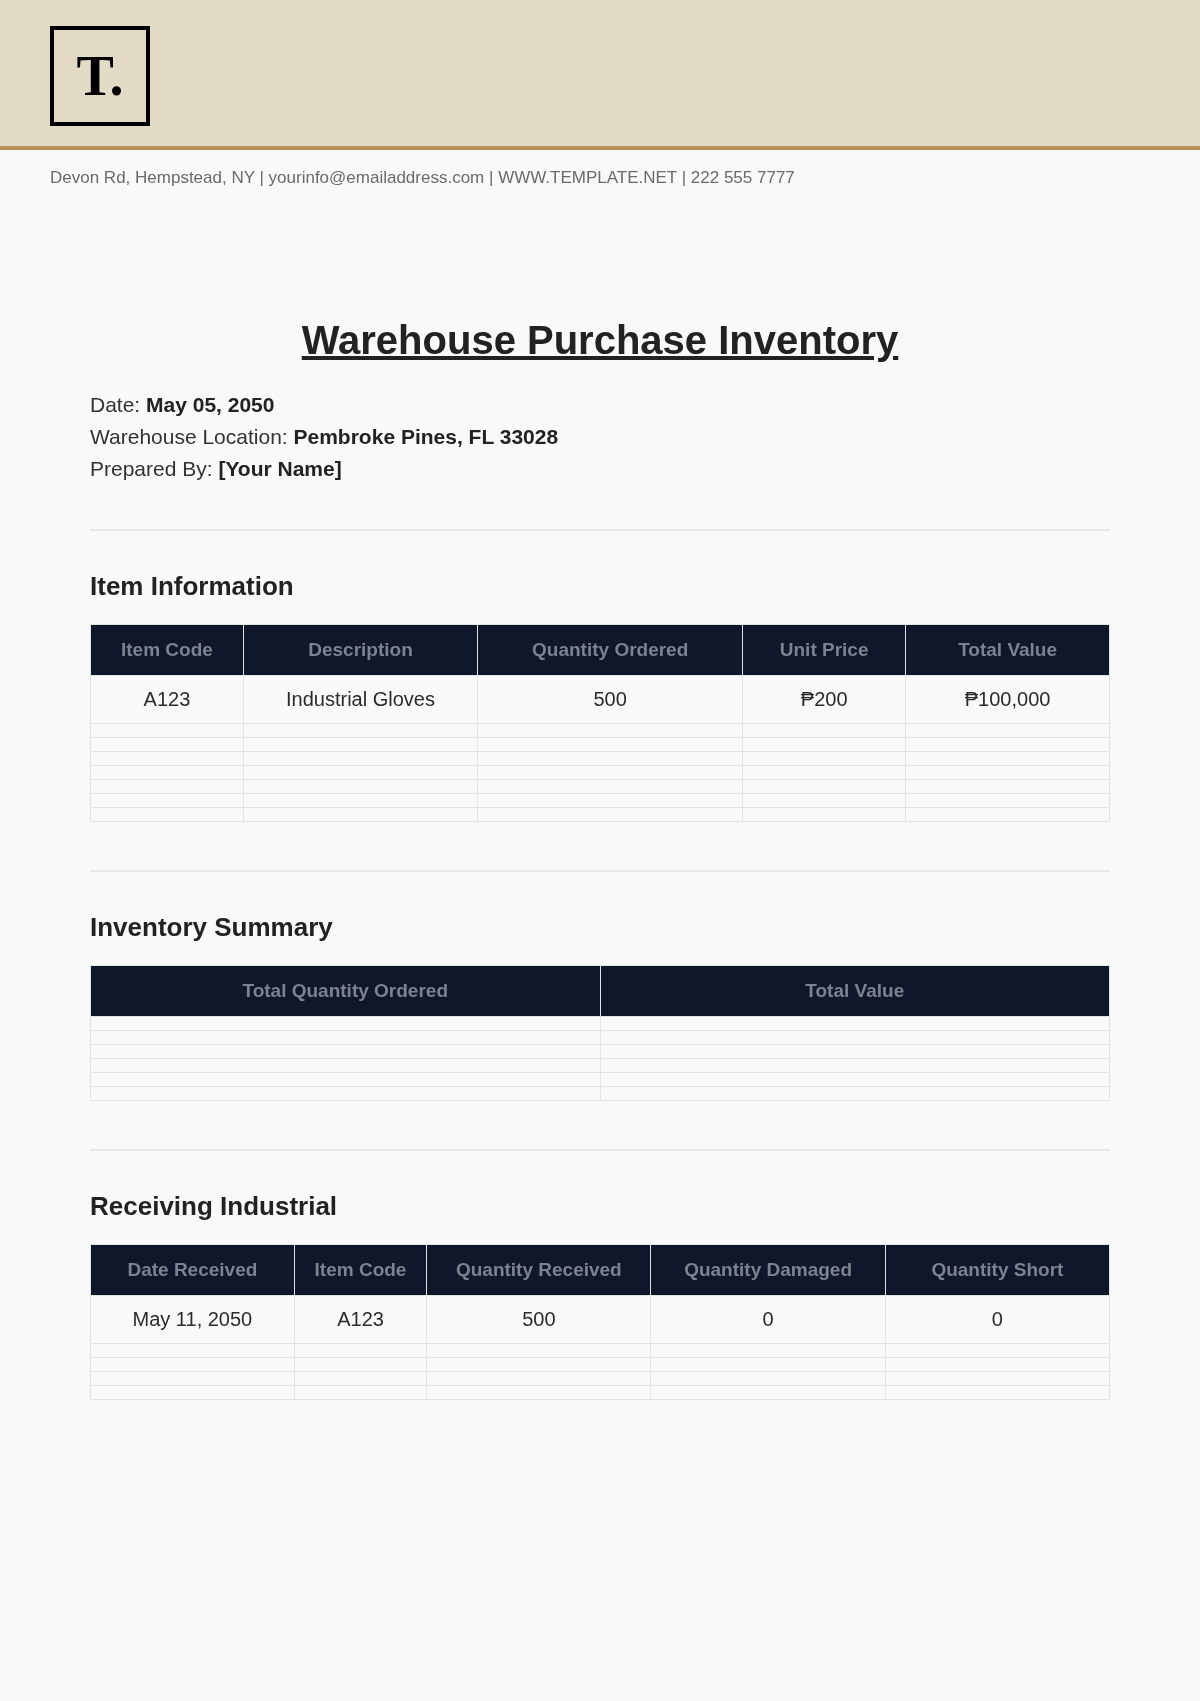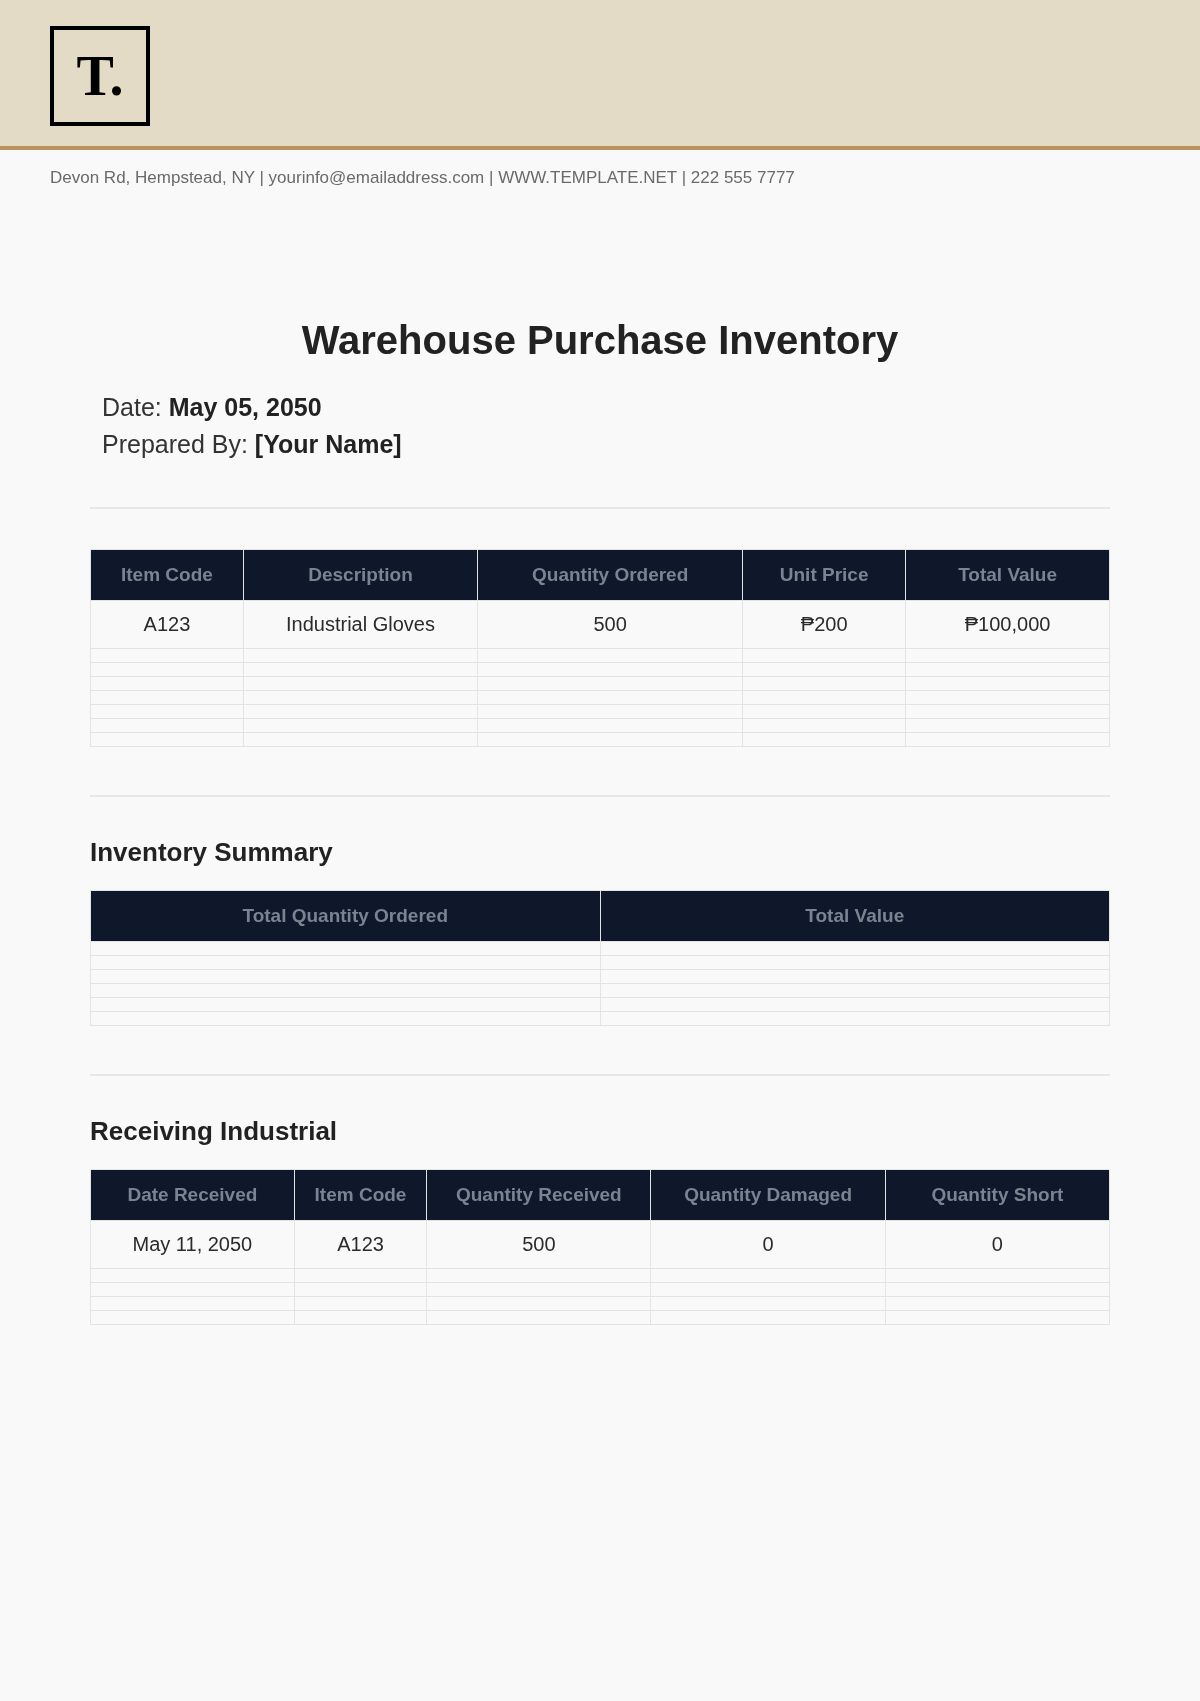--- a/index.html
+++ b/index.html
@@ -35,26 +35,26 @@
   }
   .page-content {
     padding: 120px 90px 40px 90px;
   }
   .doc-title {
     text-align: center;
     font-size: 40px;
     font-weight: 800;
     color: #222;
     margin-bottom: 30px;
+    text-decoration: underline;
   }
   .meta-line {
-    font-size: 25px;
+    font-size: 21px;
     color: #333;
     margin-bottom: 8px;
-    margin-left: 12px;
   }
   .meta-line .strong { font-weight: 700; color:#222;}
   .divider {
     border: none;
     border-top: 2px solid #e7e7e7;
     margin: 48px 0 40px 0;
   }
   .section-title {
     font-size: 26px;
     font-weight: 800;
@@ -108,25 +108,29 @@
 <div class="contact-bar">Devon Rd, Hempstead, NY | yourinfo@emailaddress.com | WWW.TEMPLATE.NET | 222 555 7777</div>
 
 <div class="page-content">
 
   <h1 class="doc-title">Warehouse Purchase Inventory</h1>
 
   <div class="meta-line">
     <span>Date: </span><span class="strong">May 05, 2050</span>
   </div>
   <div class="meta-line">
+    <span>Warehouse Location: </span><span class="strong">Pembroke Pines, FL 33028</span>
+  </div>
+  <div class="meta-line">
     <span>Prepared By: </span><span class="strong">[Your Name]</span>
   </div>
 
   <hr class="divider">
 
+  <div class="section-title">Item Information</div>
 
   <table class="item-table">
     <colgroup>
         <col class="c1">
         <col class="c2">
         <col class="c3">
         <col class="c4">
         <col class="c5">
       </colgroup>
     <thead>

